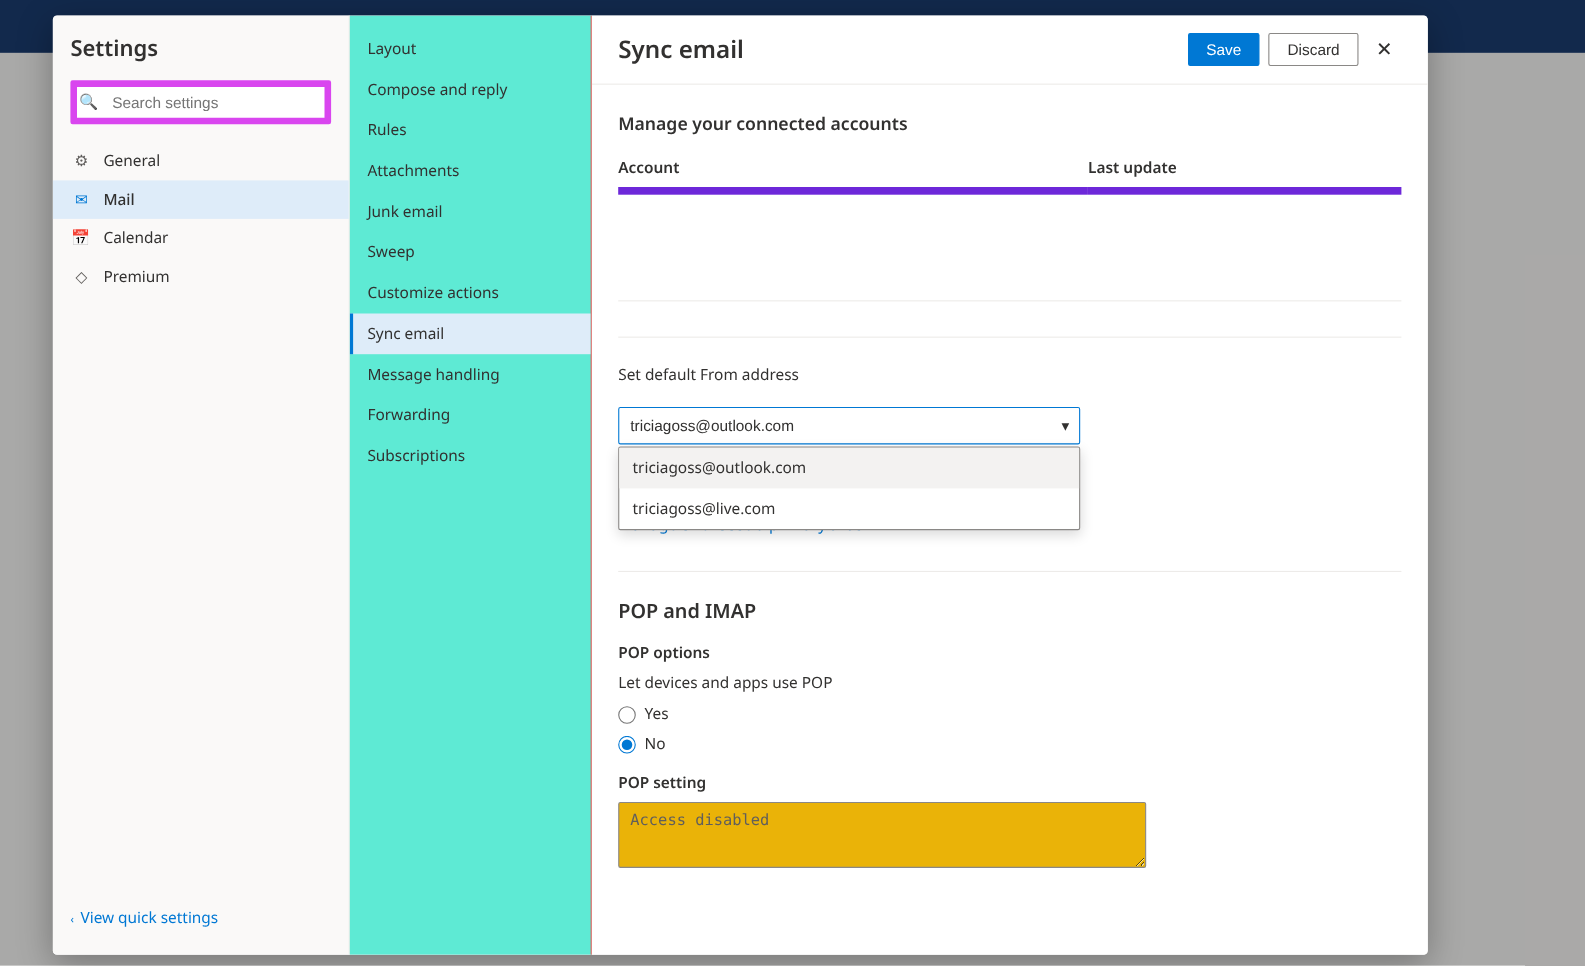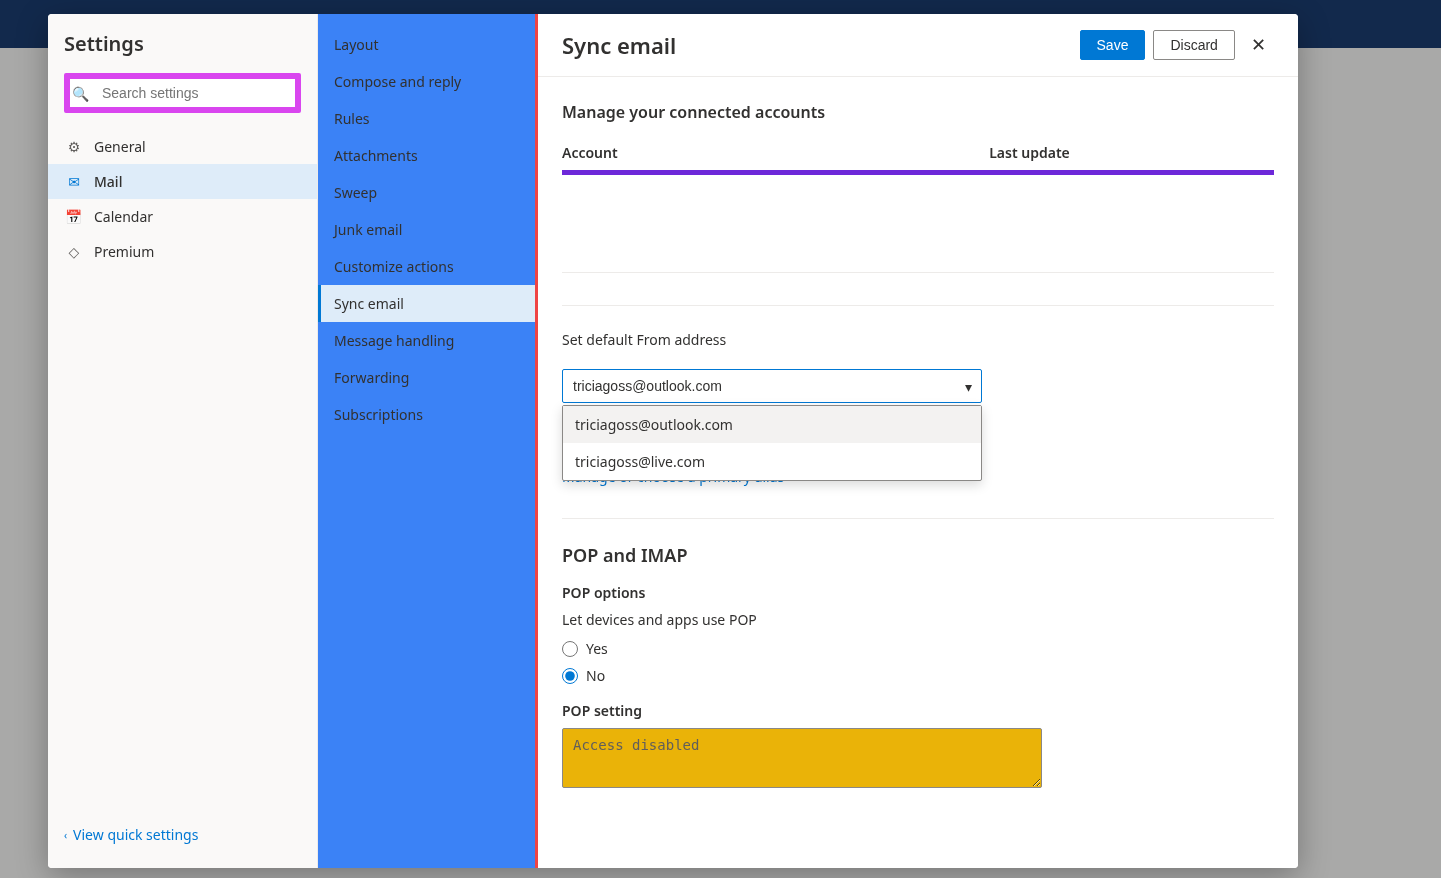--- a/index.html
+++ b/index.html
@@ -138,22 +138,22 @@
       margin-top: auto;
     }
 
     .view-quick-settings .chevron-icon {
       font-size: 10px;
     }
 
     
     .middle-panel {
       width: 220px;
-      background: #3b82f6;
-      border-right: 3px solid #ef4444;
+      background: #5eead4;
+      border-right: 1px solid #ef4444;
       padding: 12px 0;
       flex-shrink: 0;
       overflow-y: auto;
     }
 
     .middle-item {
       padding: 9px 16px;
       cursor: pointer;
       color: #323130;
       font-size: 14px;
@@ -251,21 +251,21 @@
       border-collapse: collapse;
       margin-bottom: 32px;
     }
 
     .accounts-table th {
       text-align: left;
       padding: 8px 0;
       font-weight: 600;
       font-size: 14px;
       color: #323130;
-      border-bottom: 5px solid #6d28d9;
+      border-bottom: 7px solid #6d28d9;
     }
 
     .accounts-table td {
       padding: 8px 0;
       color: #323130;
       font-size: 14px;
       border-bottom: 1px solid #edebe9;
     }
 
     .accounts-table th:first-child,
@@ -466,22 +466,22 @@
         <span class="chevron-icon">‹</span>
         <span>View quick settings</span>
       </div>
     </div>
 
     <div class="middle-panel">
       <div class="middle-item">Layout</div>
       <div class="middle-item">Compose and reply</div>
       <div class="middle-item">Rules</div>
       <div class="middle-item">Attachments</div>
+      <div class="middle-item">Junk email</div>
       <div class="middle-item">Sweep</div>
-      <div class="middle-item">Junk email</div>
       <div class="middle-item">Customize actions</div>
       <div class="middle-item active">Sync email</div>
       <div class="middle-item">Message handling</div>
       <div class="middle-item">Forwarding</div>
       <div class="middle-item">Subscriptions</div>
     </div>
 
     <div class="content-panel">
 
       <div class="content-header">

